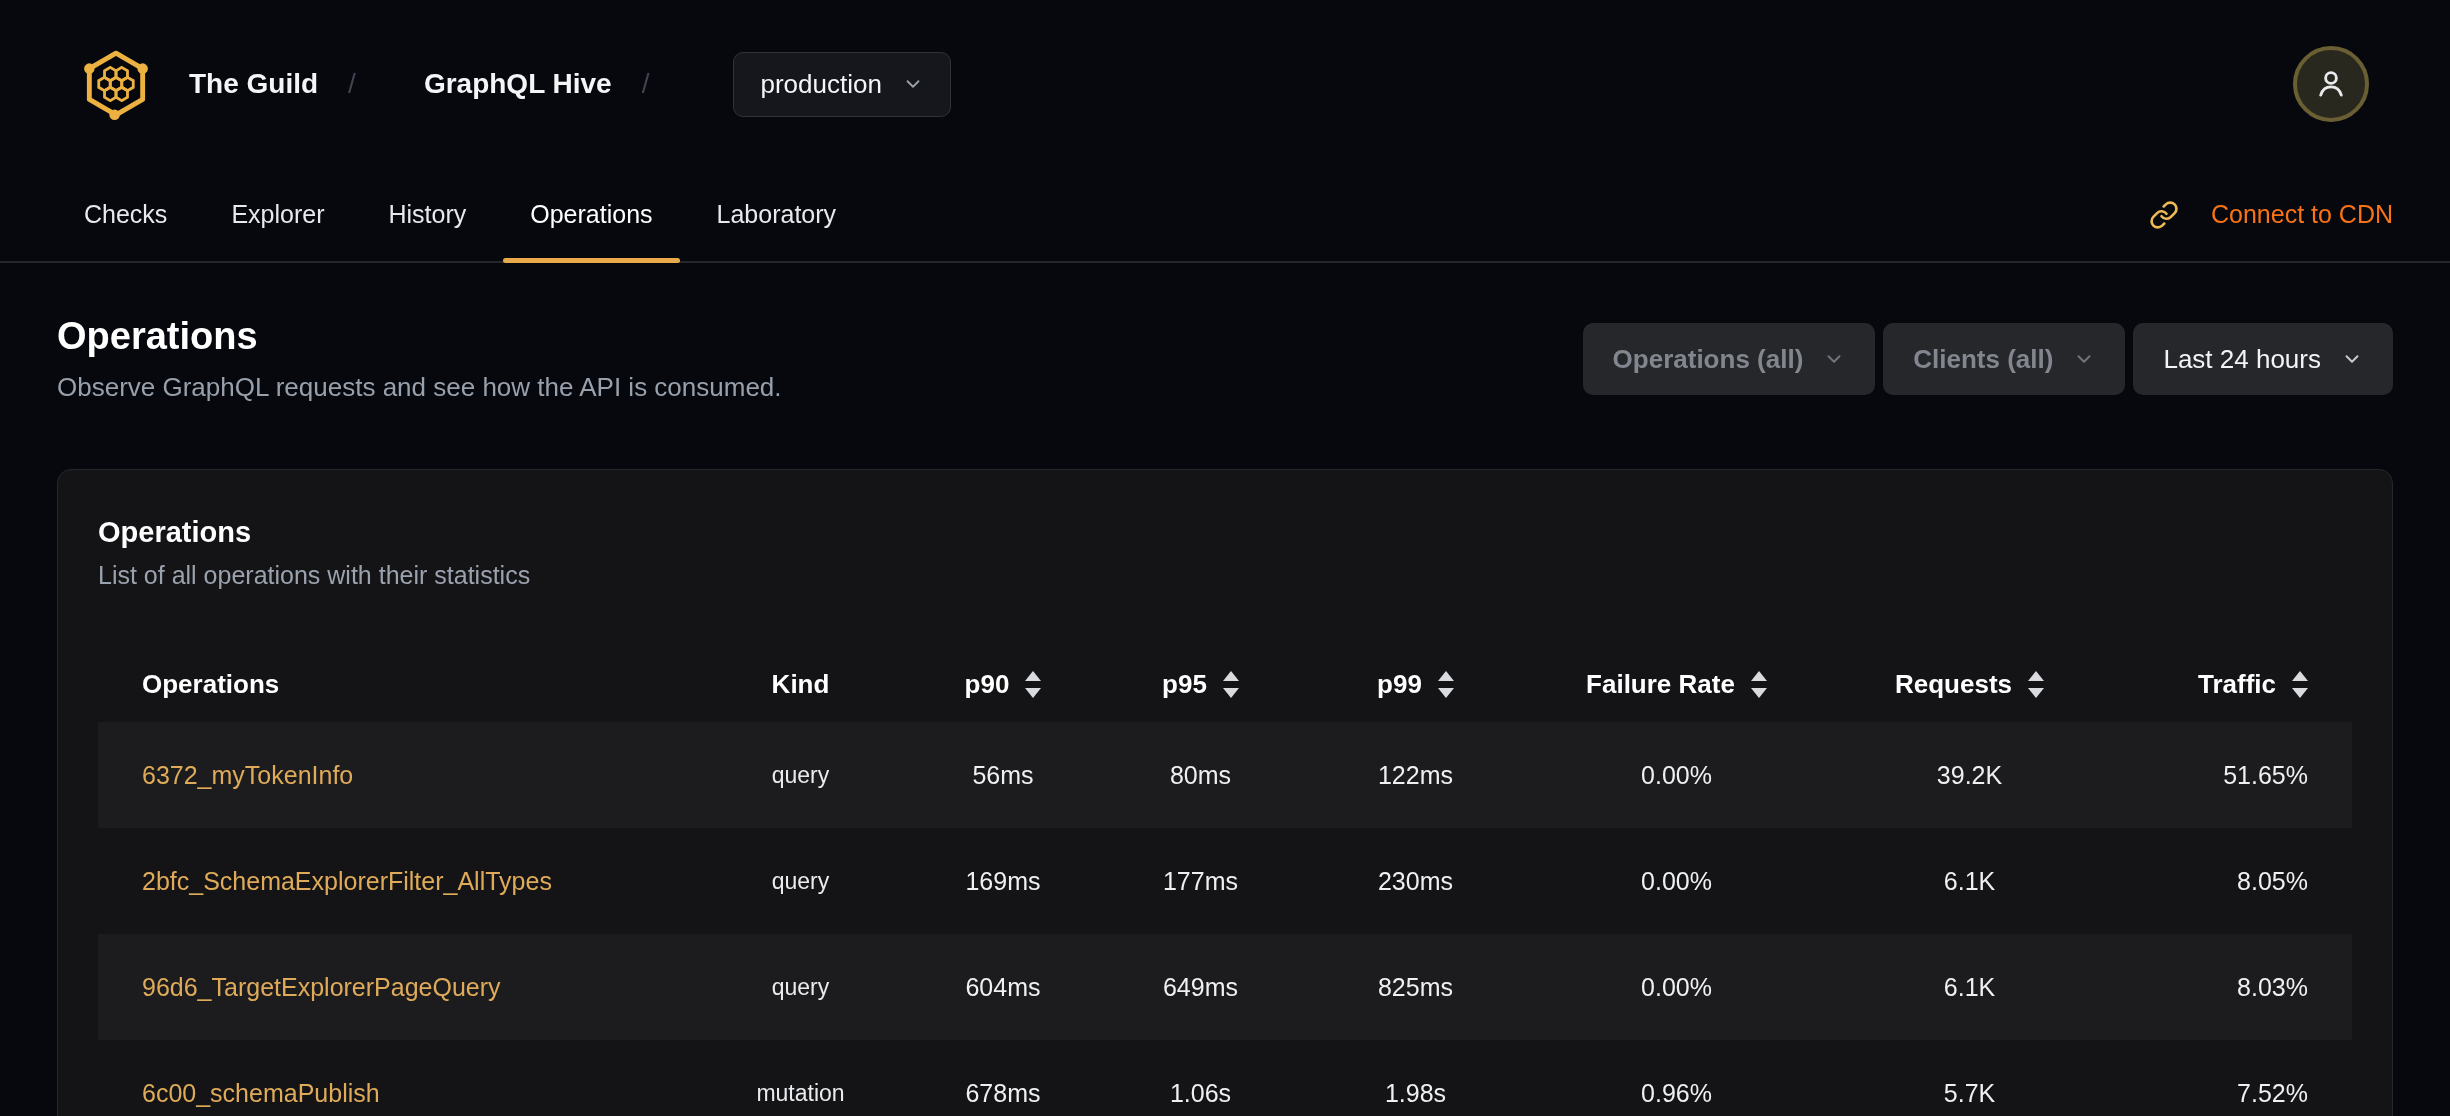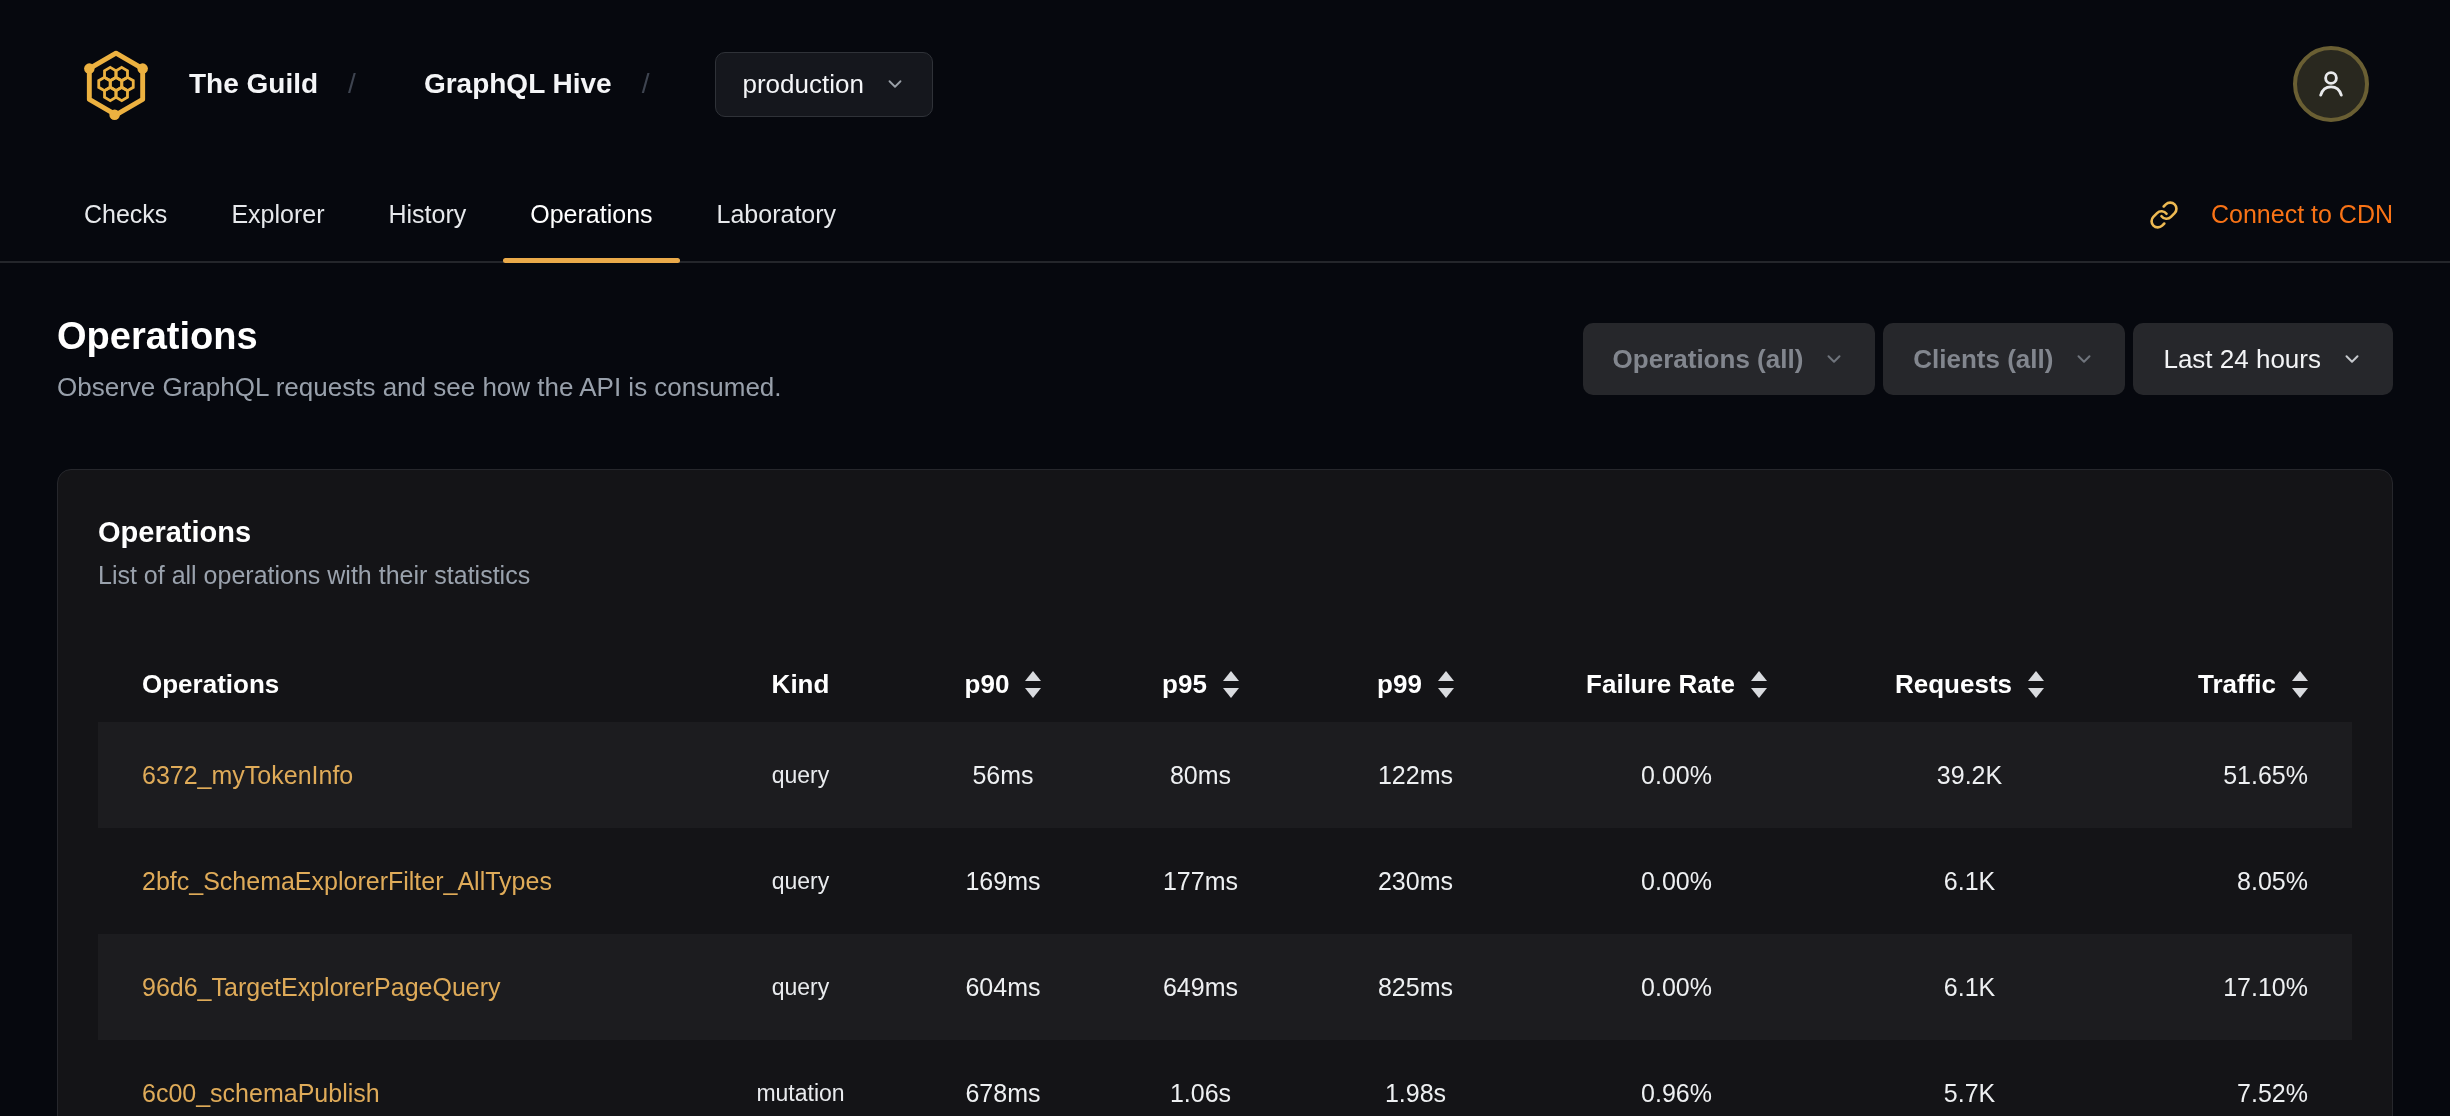--- a/index.html
+++ b/index.html
@@ -11,21 +11,21 @@
     -webkit-font-smoothing:antialiased;
   }
   a { text-decoration:none; }
 
   
   .topbar { height:168px; display:flex; align-items:center; padding:0 81px; }
   .logo { width:70px; height:76px; flex:0 0 auto; }
   .brand { margin-left:38px; font-size:28px; font-weight:600; color:#f4f5f7; }
   .crumb-sep { margin:0 30px; font-size:28px; font-weight:300; color:#3e4450; }
   .target-btn {
-    margin-left:36px; display:flex; align-items:center; gap:20px;
+    margin-left:54px; display:flex; align-items:center; gap:20px;
     padding:16px 26px; background:#15171d; border:1px solid #2f3238;
     border-radius:10px; color:#f4f5f7; font-size:26px; cursor:pointer;
   }
   .target-btn svg { color:#9aa0a8; }
   .avatar {
     margin-left:auto; width:76px; height:76px; border-radius:50%;
     background:#29281f; border:4px solid #6a5f33;
     display:flex; align-items:center; justify-content:center; cursor:pointer;
   }
 
@@ -314,21 +314,21 @@
             <div class="td align-center">
               <span>825ms</span>
             </div>
             <div class="td align-center">
               <span>0.00%</span>
             </div>
             <div class="td align-center">
               <span>6.1K</span>
             </div>
             <div class="td align-right">
-              <span>17.10%</span>
+              <span>8.03%</span>
             </div>
           </div>
           <div class="trow">
             <div class="td align-left">
               <a class="op-link">6c00_schemaPublish</a>
             </div>
             <div class="td align-center kind">
               <span>mutation</span>
             </div>
             <div class="td align-center">

